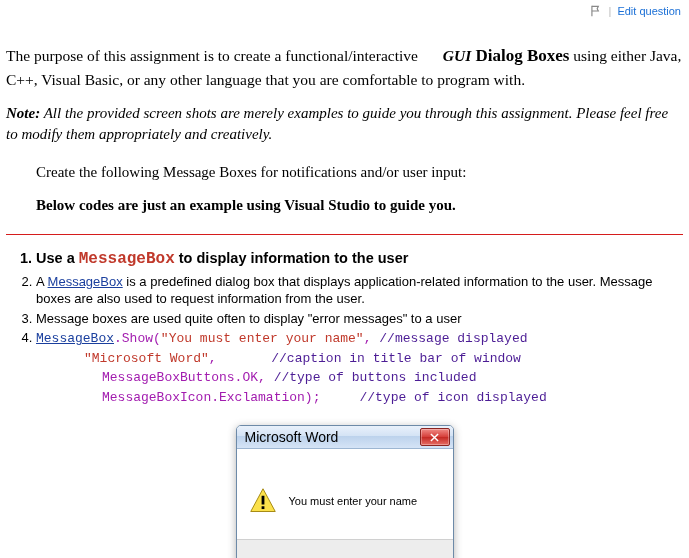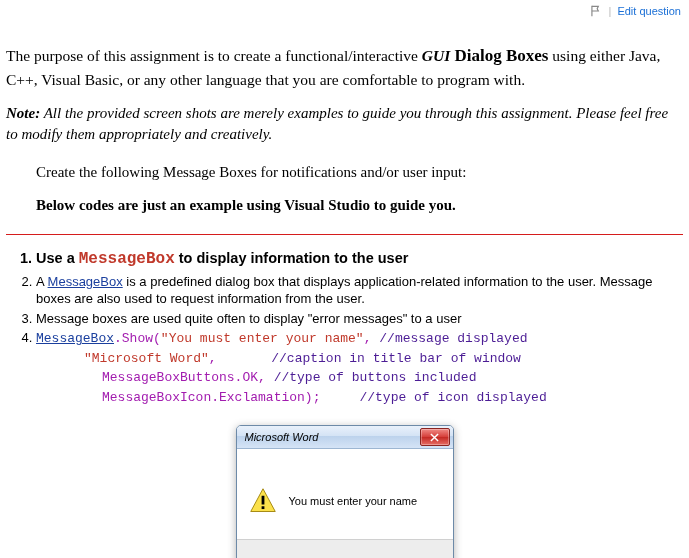--- a/index.html
+++ b/index.html
@@ -38,20 +38,21 @@
   }
   .intro {
     font-size: 15.5px;
     line-height: 1.45;
     margin: 14px 0 12px 0;
   }
   .intro .gui-italic {
     font-style: italic;
     font-weight: bold;
     font-family: Georgia, serif;
+    margin-left: 21px;
   }
   .intro .dialog-bold {
     font-weight: bold;
     font-size: 17px;
   }
   .note {
     font-style: italic;
     font-size: 15px;
     line-height: 1.4;
     margin: 12px 0 16px 0;
@@ -133,22 +134,21 @@
     display: flex;
     align-items: center;
     justify-content: space-between;
     height: 22px;
     padding: 0 0 0 8px;
     background: linear-gradient(to bottom, #e9f1fb 0%, #d4e3f5 45%, #bcd2ec 46%, #d5e4f6 100%);
     border-bottom: 1px solid #9db6d2;
   }
   .msgbox .title {
     color: #000;
-    font-size: 11px;
-    font-style: italic;
+    font-size: 14px;
   }
   .msgbox .closebtn {
     width: 28px;
     height: 16px;
     margin-right: 3px;
     background: linear-gradient(to bottom, #f08b86 0%, #d6403b 48%, #c32722 50%, #e66e65 100%);
     border: 1px solid #8a2420;
     border-radius: 2px;
     display: flex;
     align-items: center;

